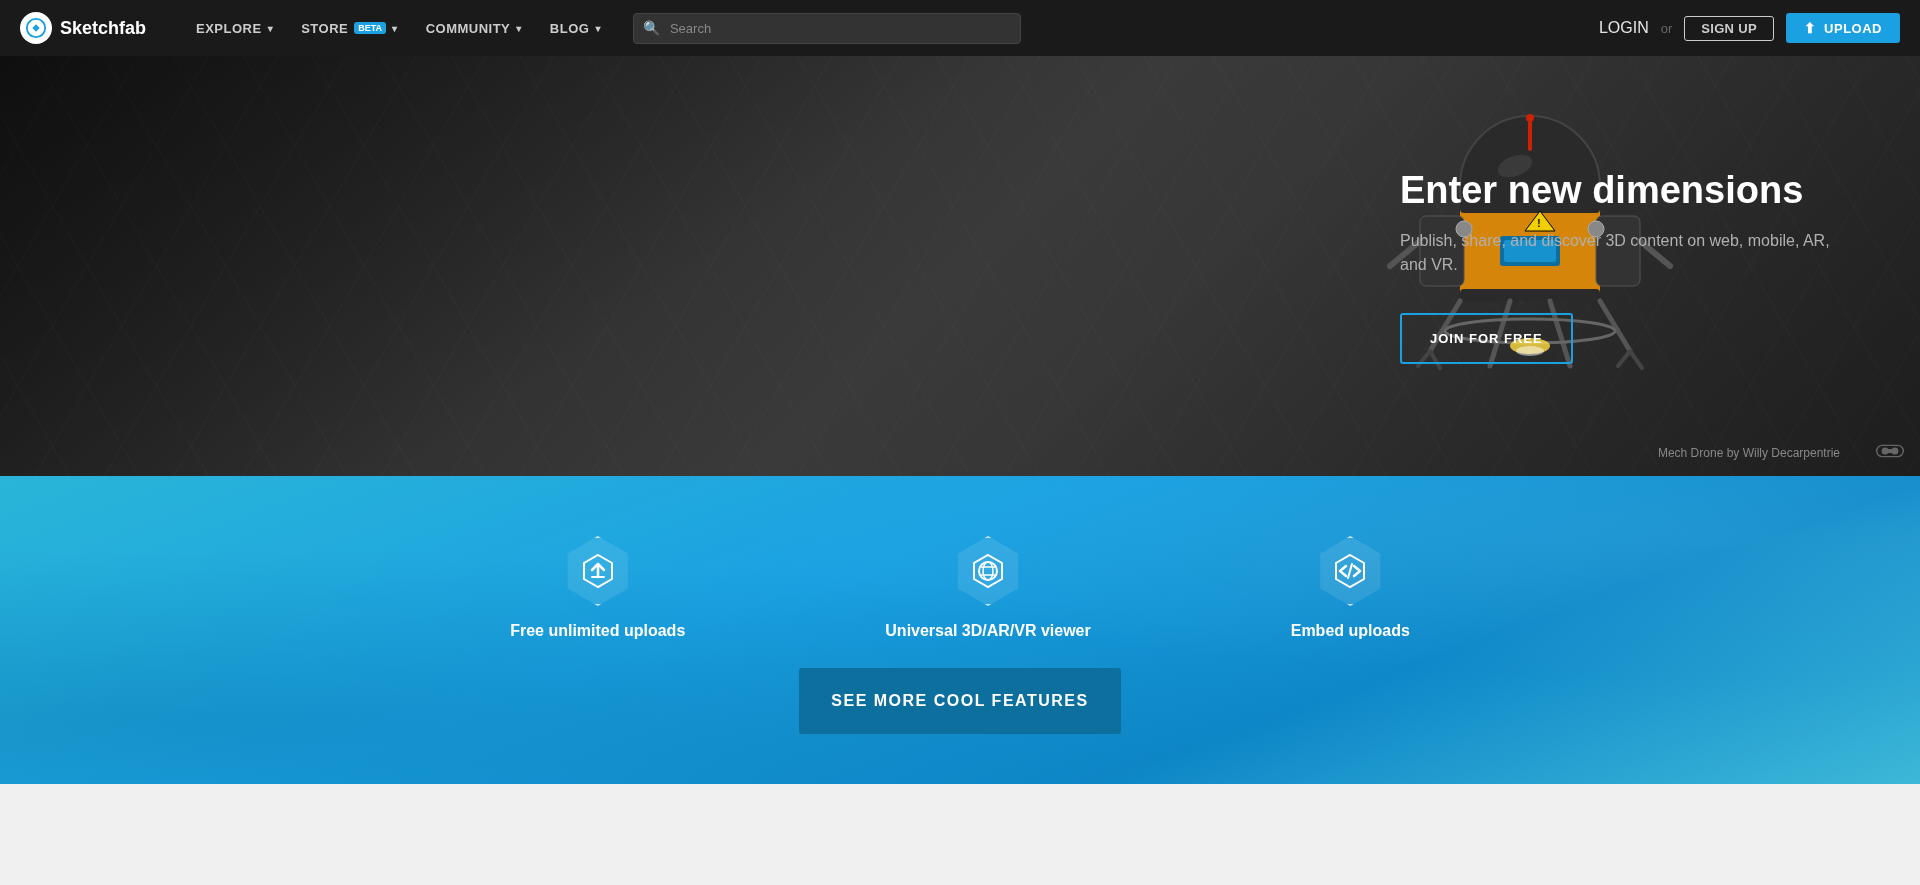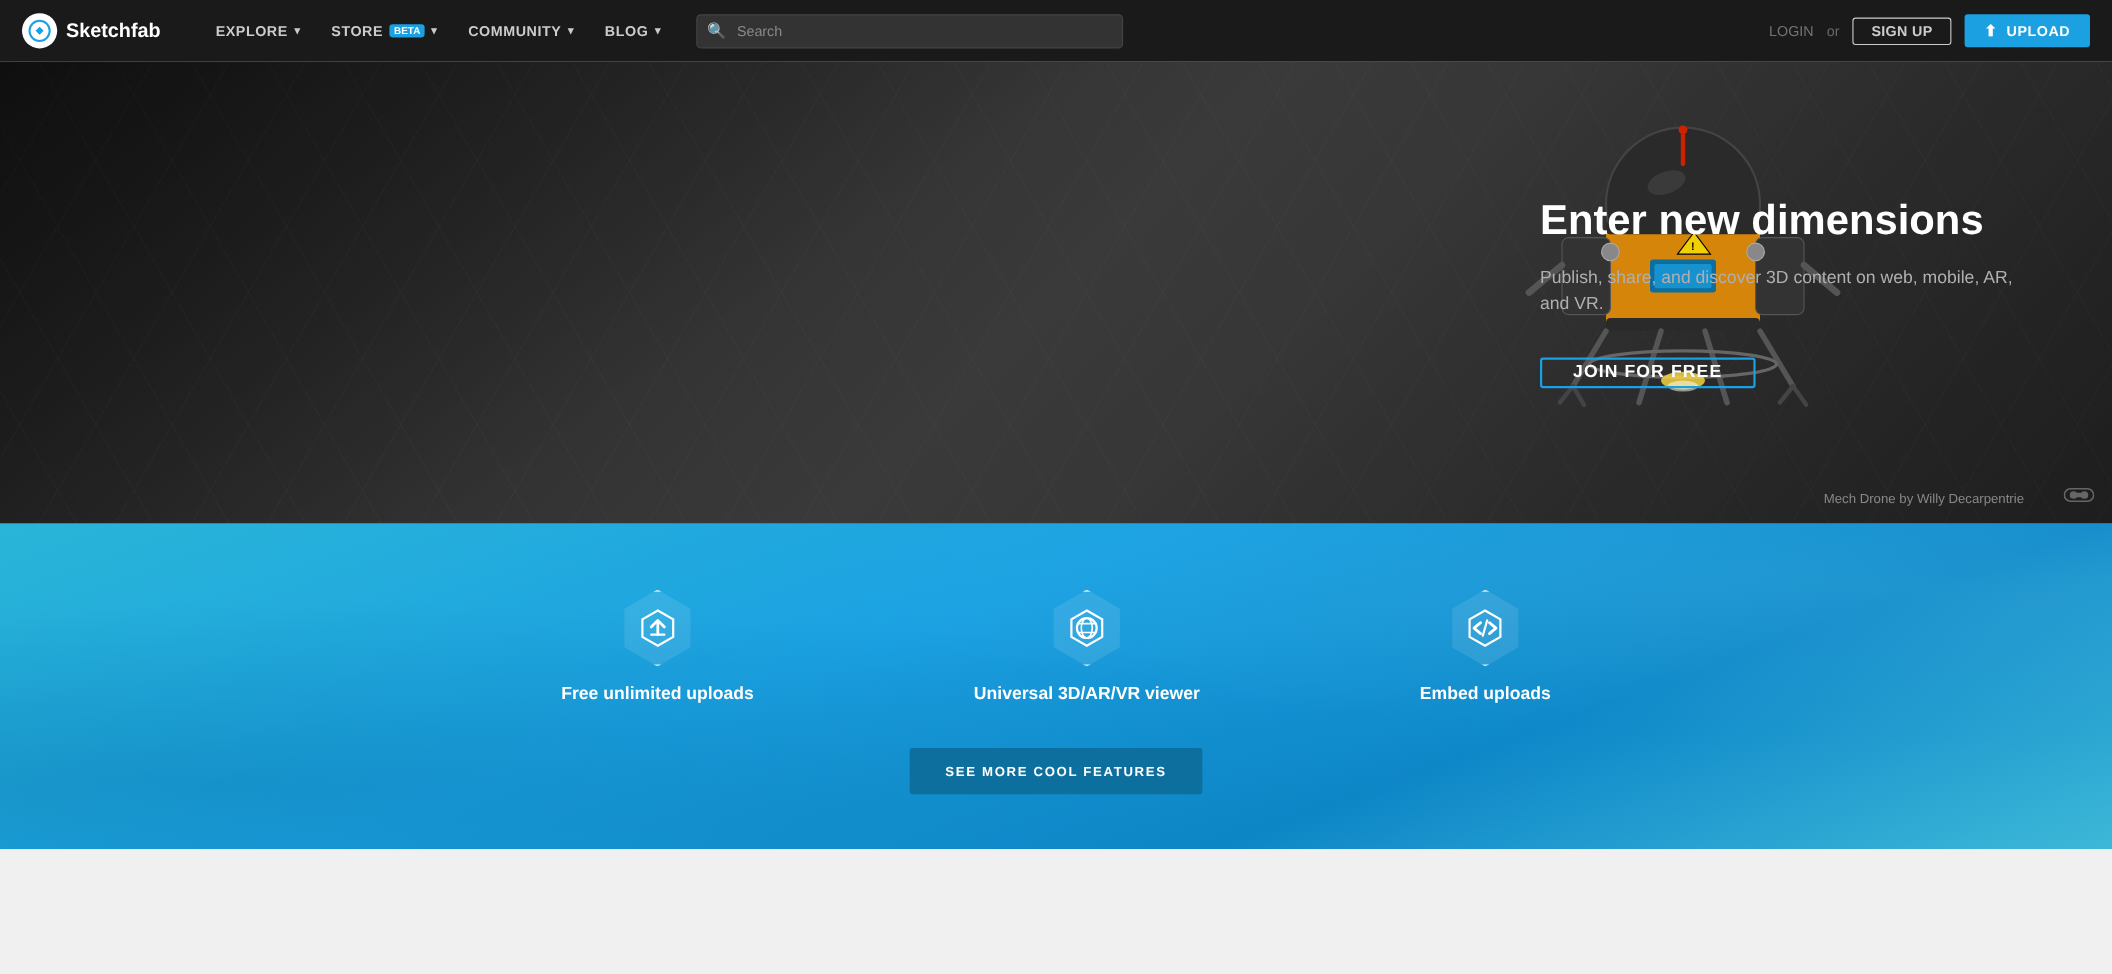--- a/index.html
+++ b/index.html
@@ -92,22 +92,22 @@
       color: #888;
       font-size: 14px;
     }
     .nav-right {
       display: flex;
       align-items: center;
       gap: 12px;
       margin-left: auto;
     }
     .login-link {
-      color: #737373;
-      font-size: 13px;
+      color: #e5e5e5;
+      font-size: 16px;
       cursor: pointer;
       font-weight: 500;
     }
     .or-text {
       color: #666;
       font-size: 13px;
     }
     .signup-btn {
       background: transparent;
       border: 1px solid #ccc;
@@ -192,22 +192,22 @@
     .hero-subtitle {
       color: #b0b0b0;
       font-size: 16px;
       margin-bottom: 36px;
       line-height: 1.5;
     }
     .join-btn {
       background: transparent;
       border: 2px solid #1ba1e2;
       color: #fff;
-      padding: 3px 28px;
-      font-size: 16px;
+      padding: 16px 28px;
+      font-size: 13px;
       font-weight: 700;
       letter-spacing: 1px;
       text-transform: uppercase;
       cursor: pointer;
       border-radius: 3px;
     }
     .hero-3d-model {
       position: absolute;
       right: 200px;
       top: 0;
@@ -238,21 +238,21 @@
       background: linear-gradient(160deg, #29b5d8 0%, #1ba1e2 40%, #0e88c9 70%, #3db8d8 100%);
       padding: 60px 40px 50px;
       display: flex;
       flex-direction: column;
       align-items: center;
     }
     .features-row {
       display: flex;
       justify-content: center;
       gap: 200px;
-      margin-bottom: 40px;
+      margin-bottom: 28px;
     }
     .feature-item {
       display: flex;
       flex-direction: column;
       align-items: center;
       gap: 16px;
       color: #fff;
     }
     .feature-icon-wrap {
       width: 70px;
@@ -267,22 +267,22 @@
     .feature-label {
       font-size: 16px;
       font-weight: 600;
       color: #fff;
       text-align: center;
     }
     .see-more-btn {
       background: #0d6f9e;
       border: none;
       color: #fff;
-      padding: 14px 32px;
-      font-size: 12px;
+      padding: 24px 32px;
+      font-size: 16px;
       font-weight: 700;
       letter-spacing: 1.5px;
       text-transform: uppercase;
       cursor: pointer;
       border-radius: 3px;
     }
 
     
     .features {
       position: relative;

